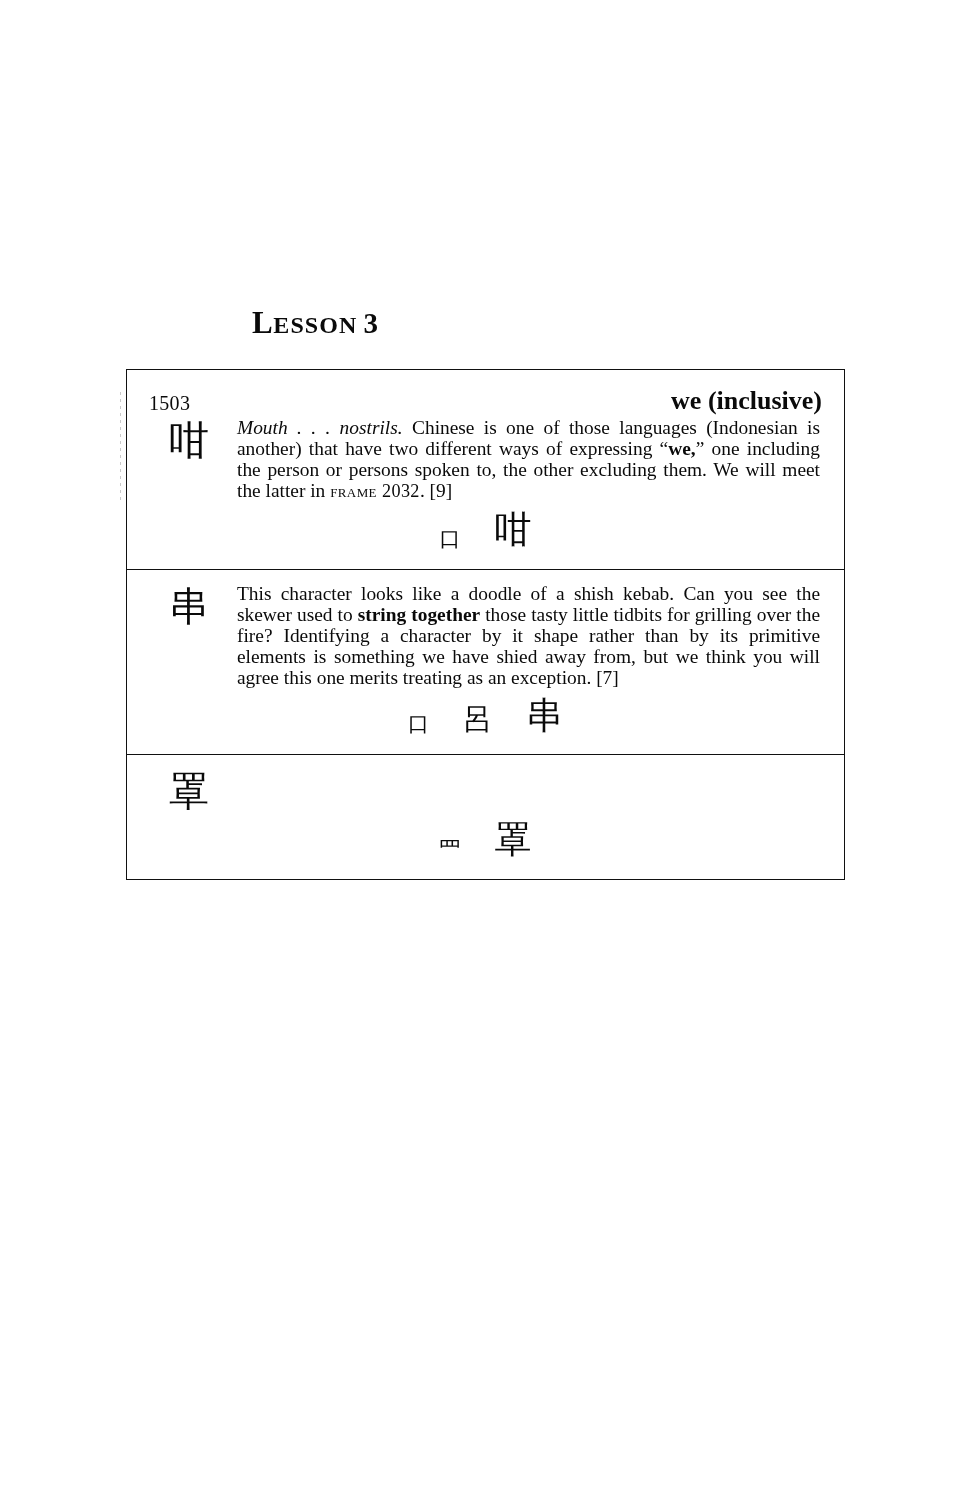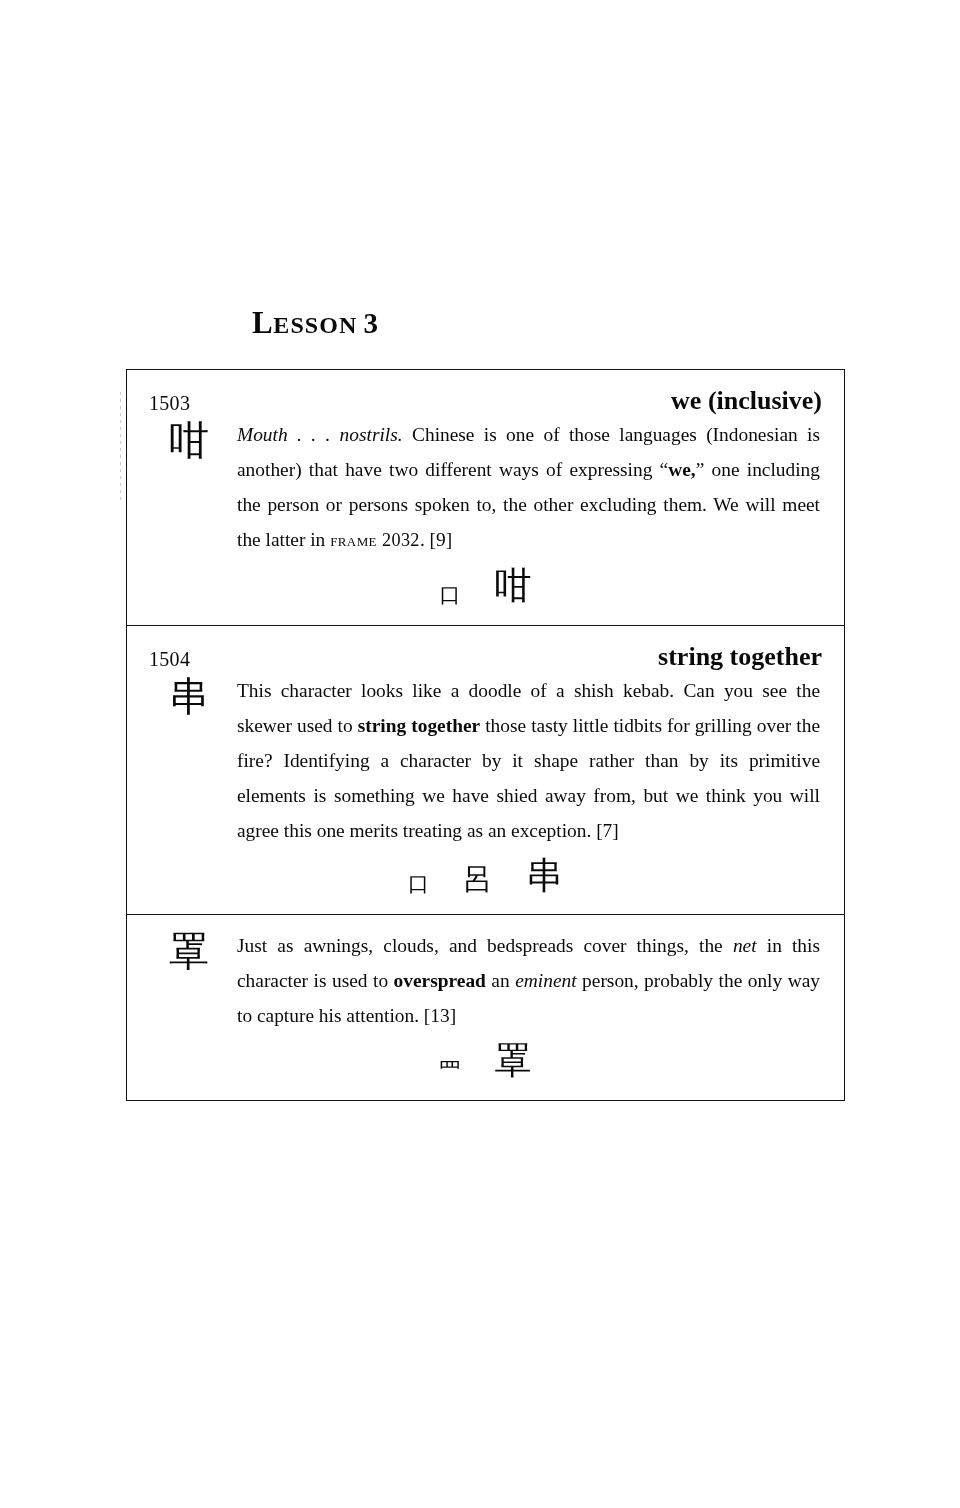--- a/index.html
+++ b/index.html
@@ -111,21 +111,21 @@
     font-size: 40px;
     line-height: 1.05;
     text-align: left;
     padding-left: 20px;
     padding-top: 2px;
     box-sizing: border-box;
   }
   .frame-text {
     flex: 1 1 auto;
     font-size: 19.4px;
-    line-height: 35px;
+    line-height: 21px;
     text-align: justify;
     text-justify: inter-word;
     hyphens: manual;
     padding-right: 2px;
   }
   .frame-text i { font-style: italic; }
   .frame-text b { font-weight: bold; }
   .frame-text .sc {
     font-variant: small-caps;
     font-size: 18.2px;
@@ -183,40 +183,35 @@
             <div class="frame-text"><i>Mouth . . . nostrils.</i><span> Chinese is one of those languages (Indo­nesian is another) that have two different ways of expressing “</span><b>we,</b><span>” one including the person or persons spoken to, the other excluding them. We will meet the latter in </span><span class="sc">frame 2032</span><span>. [9]</span></div>
           </div>
           <div class="stroke-row">
             <span class="stroke-glyph" style="font-size: 21px;">口</span>
             <span class="stroke-glyph" style="font-size: 37px;">咁</span>
           </div>
         </div>
       </div>
       <div class="frame">
         <div class="frame-inner">
-          <div class="frame-top">
-            <div class="frame-number">1504</div>
-            <div class="frame-keyword"><span>string together</span></div>
-          </div>
           <div class="frame-body-row">
             <div class="frame-char">串</div>
             <div class="frame-text"><span>This character looks like a doodle of a shish kebab. Can you see the skewer used to </span><b>string together</b><span> those tasty little tidbits for grilling over the fire? Identifying a character by it shape rather than by its primitive elements is something we have shied away from, but we think you will agree this one merits treating as an exception. [7]</span></div>
           </div>
           <div class="stroke-row">
             <span class="stroke-glyph" style="font-size: 21px;">口</span>
             <span class="stroke-glyph" style="font-size: 29px;">呂</span>
             <span class="stroke-glyph" style="font-size: 37px;">串</span>
           </div>
         </div>
       </div>
       <div class="frame">
         <div class="frame-inner">
           <div class="frame-body-row">
             <div class="frame-char">罩</div>
-            <div class="frame-text"><span>Just as awnings, clouds, and bedspreads cover things, the </span><i>net</i><span> in this character is used to </span><b>overspread</b><span> an </span><i>eminent</i><span> person, prob­ably the only way to capture his attention. [13]</span></div>
           </div>
           <div class="stroke-row">
             <span class="stroke-glyph" style="font-size: 21px;">罒</span>
             <span class="stroke-glyph" style="font-size: 37px;">罩</span>
           </div>
         </div>
       </div>
     </div>
 
 </div>

